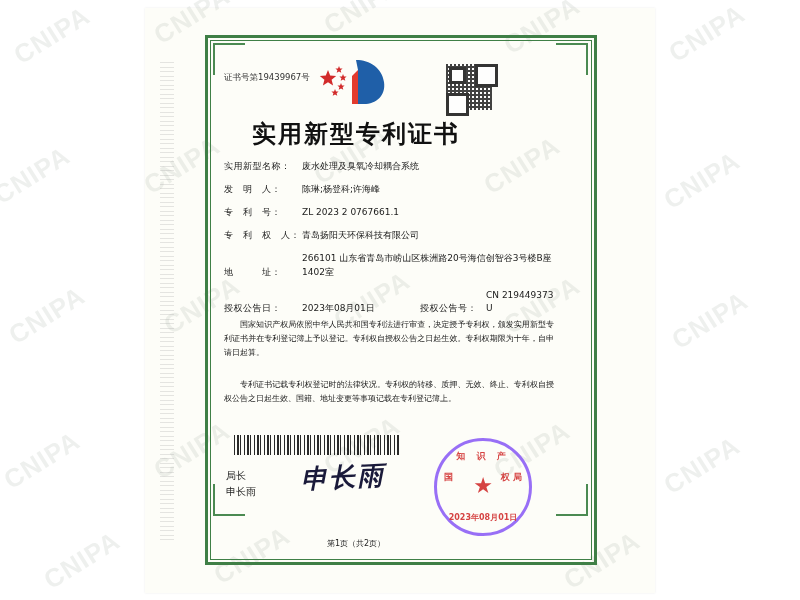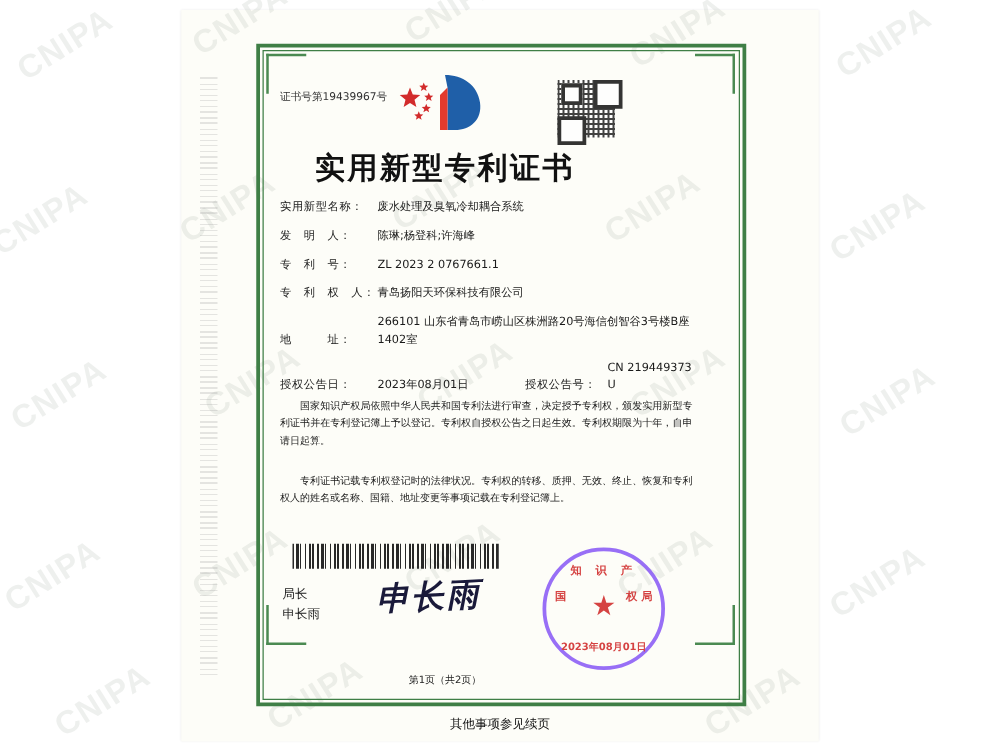--- a/index.html
+++ b/index.html
@@ -368,35 +368,34 @@
       </div>
       <div class="field-row inline-two">
         <div class="field-label">授权公告日：</div>
         <div class="field-value first">2023年08月01日</div>
         <div class="field-label second">授权公告号：</div>
         <div class="field-value">CN 219449373 U</div>
       </div>
     </div>
 
     <div class="para p1">国家知识产权局依照中华人民共和国专利法进行审查，决定授予专利权，颁发实用新型专利证书并在专利登记簿上予以登记。专利权自授权公告之日起生效。专利权期限为十年，自申请日起算。</div>
-    <div class="para p2">专利证书记载专利权登记时的法律状况。专利权的转移、质押、无效、终止、恢复和专利权人的姓名或名称、国籍、地址变更等事项记载在专利登记簿上。</div>
+    <div class="para p2">专利证书记载专利权登记时的法律状况。专利权的转移、质押、无效、终止、专利权自授权公告之日起生效、国籍、地址变更等事项记载在专利登记簿上。</div>
 
     <div class="barcode"></div>
 
     <div class="sign-block">
       <div>局长</div>
       <div>申长雨</div>
     </div>
     <div class="signature">申长雨</div>
 
     <div class="seal">
       <div class="seal-top">知 识 产</div>
       <div class="seal-side-l">国</div>
       <div class="seal-side-r">权 局</div>
       <div class="star">★</div>
       <div class="seal-date">2023年08月01日</div>
     </div>
 
     <div class="page-no">第1页（共2页）</div>
   </div>
 
-  <div class="footer-note">其他事项参见续页</div>
 </div>
 
 </body></html>

